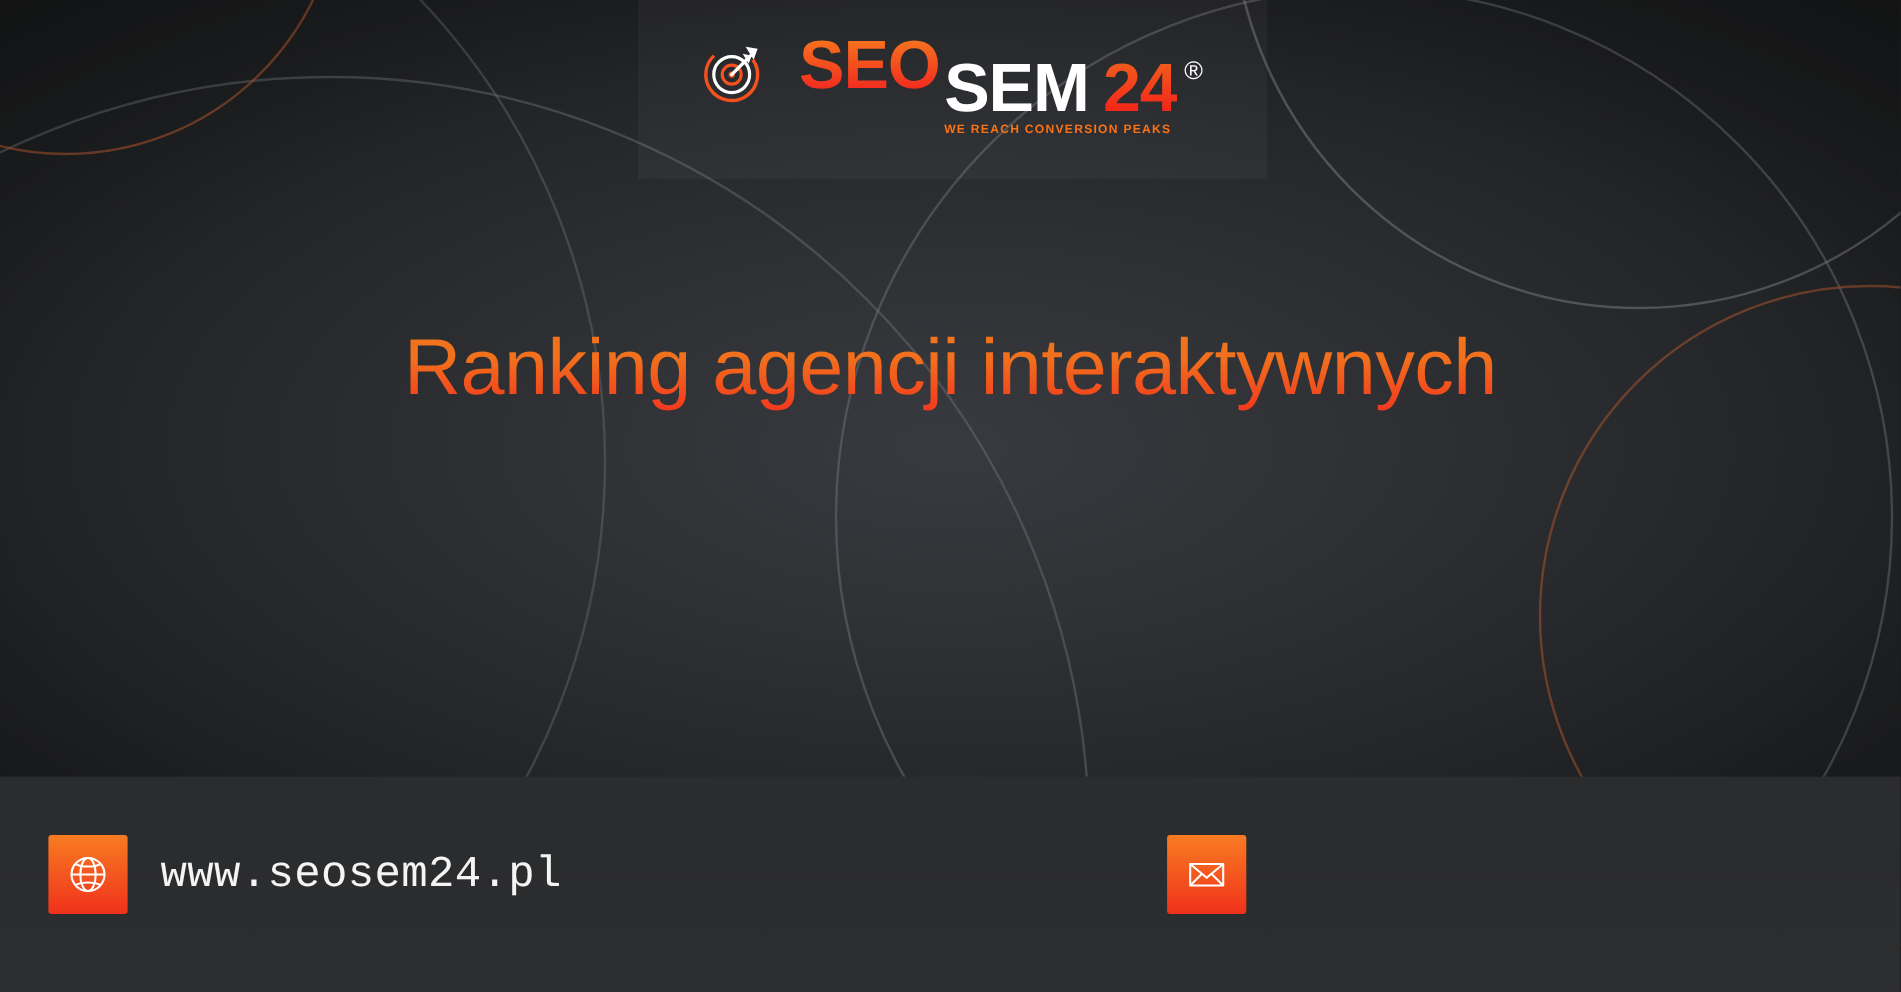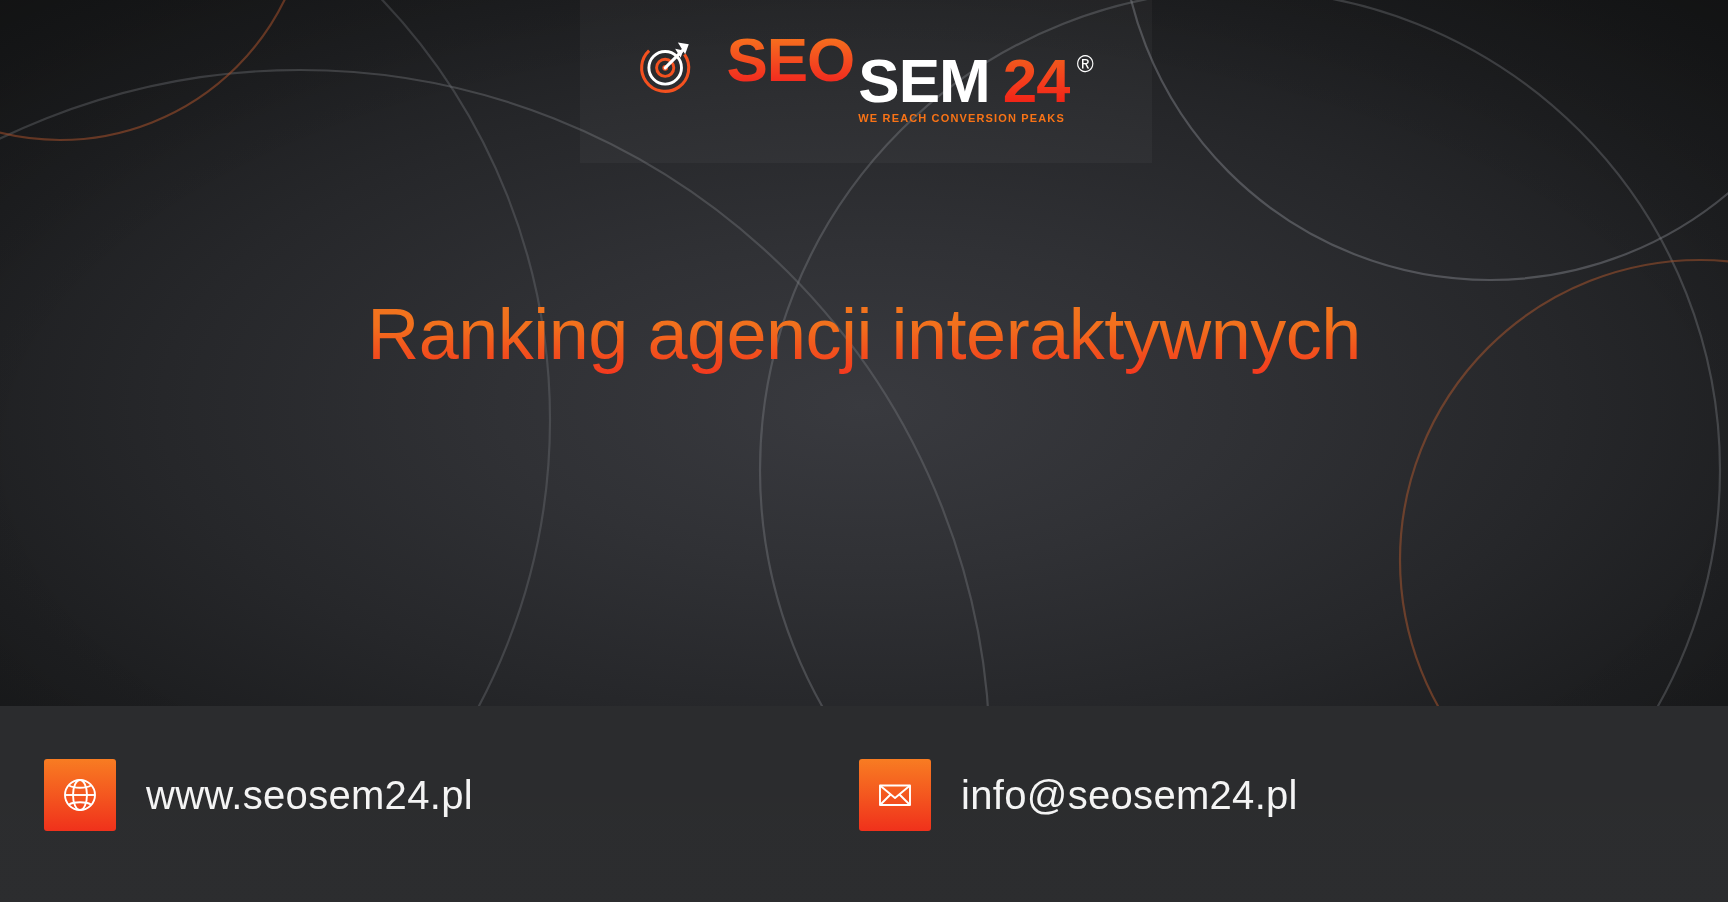--- a/index.html
+++ b/index.html
@@ -99,21 +99,21 @@
     height:196px;
     background:linear-gradient(180deg, rgba(255,255,255,.022) 0%, rgba(255,255,255,.028) 100%), #262729;
     display:flex; align-items:center;
   }
   .footer-inner{
     width:100%;
     display:flex; align-items:center;
     padding:0 44px 18px 44px;
   }
   .contact{ display:flex; align-items:center; }
-  .contact.c1{ flex:0 0 auto; }
+  .contact.c1{ flex:0 0 auto;font-family:Liberation Mono, monospace; }
   .spacer-a{ flex:1 1 auto; }
   .spacer-b{ flex:1 1 auto; }
   .cbox{
     width:72px; height:72px; flex:none;
     border-radius:3px;
     background:linear-gradient(180deg,#f87c22 0%,#f4571f 50%,#f0311b 100%);
     display:flex; align-items:center; justify-content:center;
   }
   .cbox svg{ display:block; }
   .ctext{
@@ -196,21 +196,20 @@
 
       <div class="contact">
         <span class="cbox">
           <svg width="44" height="44" viewBox="0 0 44 44" fill="none" stroke="#ffffff" stroke-width="1.9" stroke-linejoin="round">
             <rect x="7" y="12.5" width="30" height="19.5"></rect>
             <path d="M7 12.5 L22 25 L37 12.5"></path>
             <path d="M7 32 L17.5 21.5"></path>
             <path d="M37 32 L26.5 21.5"></path>
           </svg>
         </span>
-        <span class="ctext">info@seosem24.pl</span>
       </div>
 
       <div class="spacer-b"></div>
 
 
     </div>
   </div>
 
 </div>
 

